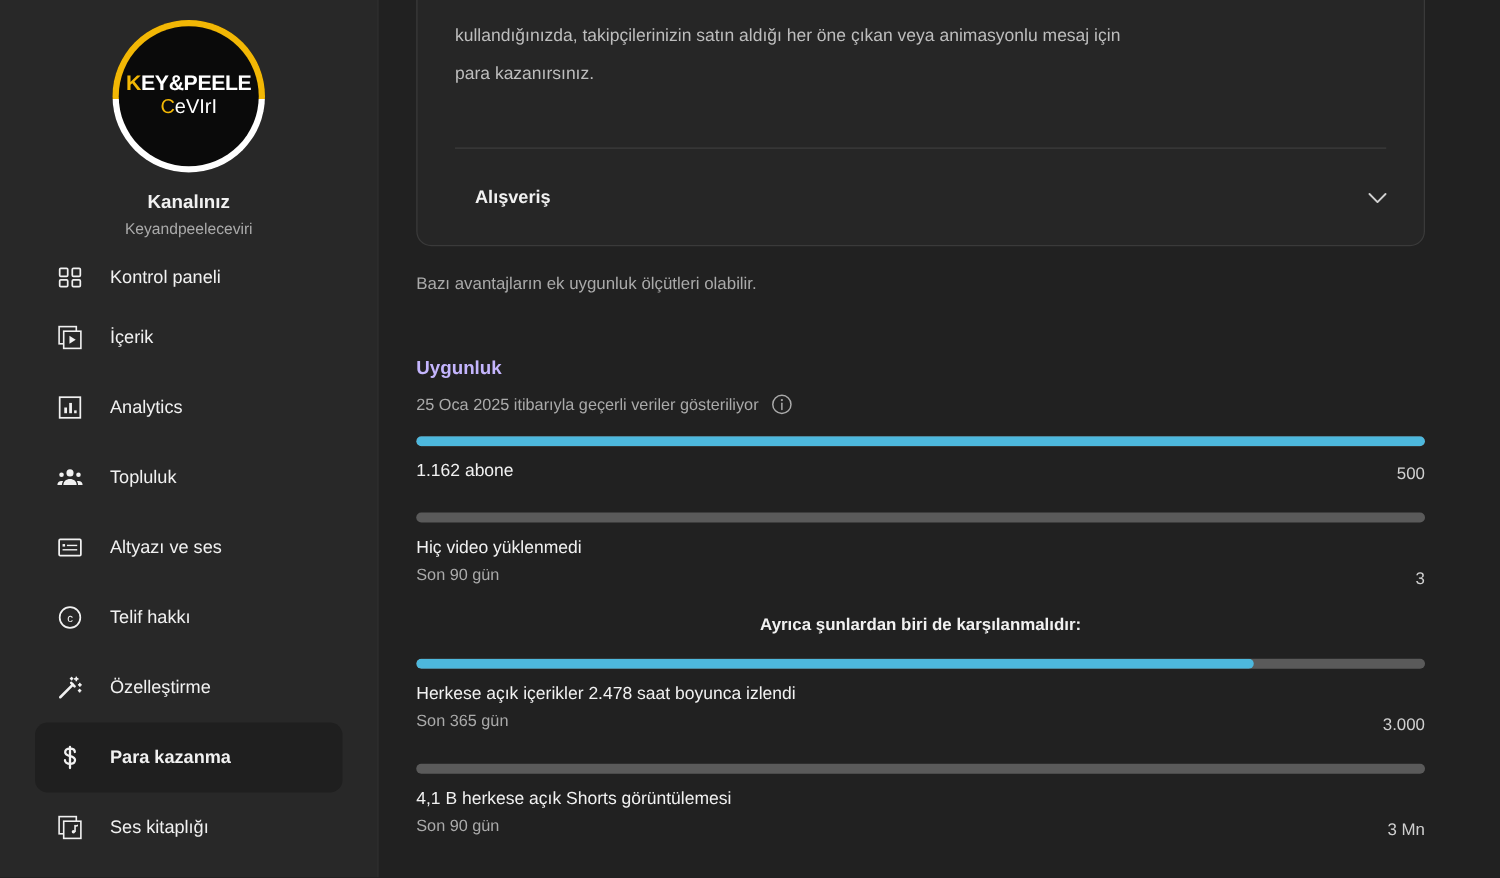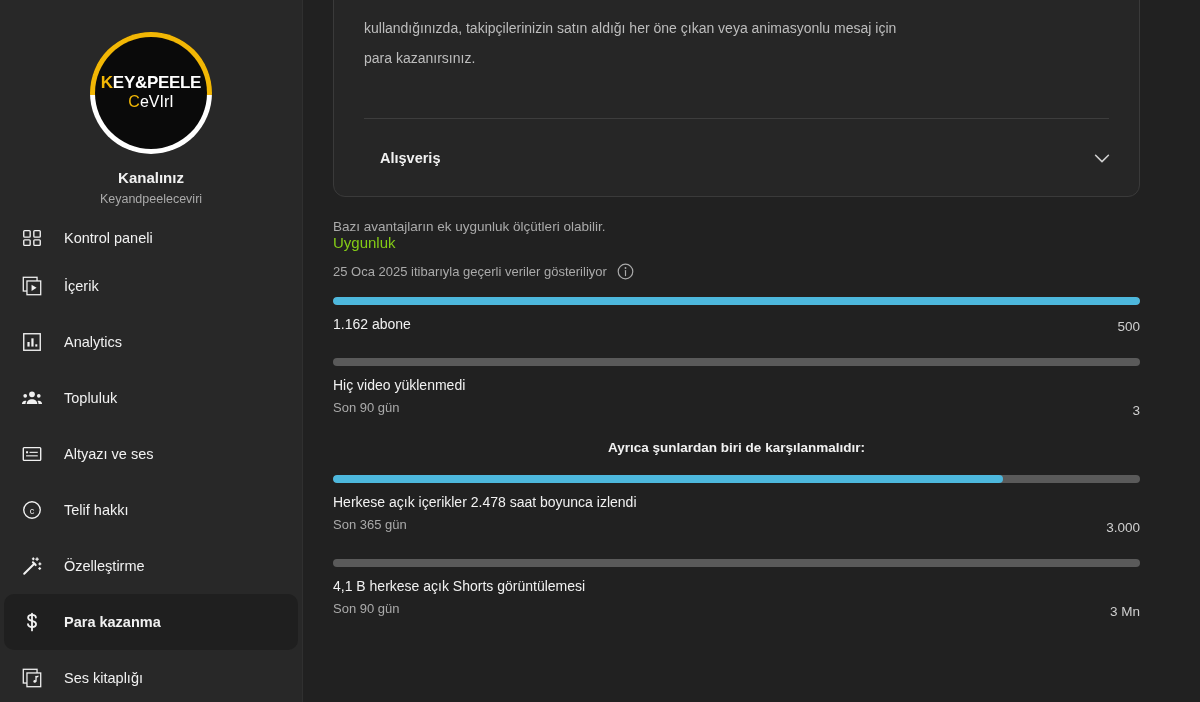--- a/index.html
+++ b/index.html
@@ -13,21 +13,21 @@
 
   
   .sidebar {
     width: 303px; height: 702px;
     background: #282828;
     border-right: 1px solid #303030;
     position: relative;
     flex: 0 0 303px;
     overflow: hidden;
   }
-  .channel-block { padding-top: 32px; text-align: center; }
+  .channel-block { padding-top: 16px; text-align: center; }
   .avatar-wrap {
     width: 122px; height: 122px;
     margin: 0 auto;
     border-radius: 50%;
     position: relative;
     background: #000;
   }
   .avatar-ring {
     position: absolute; inset: 0;
     border-radius: 50%;
@@ -58,21 +58,21 @@
   .logo-line2 .c { color: #f2b705; }
   .channel-title {
     margin-top: 15px;
     font-size: 15px; font-weight: 700; color: #f1f1f1;
   }
   .channel-handle {
     margin-top: 6px;
     font-size: 12.5px; color: #aaaaaa;
   }
 
-  .nav { margin-top: 12px; padding: 0 4px; }
+  .nav { margin-top: 12px; padding: 0 28px; }
   .nav-item {
     display: flex; align-items: center;
     height: 56px;
     padding: 0 16px;
     border-radius: 10px;
     color: #f1f1f1;
     cursor: pointer;
     gap: 20px;
   }
   .nav-item.partial { height: 40px; overflow: hidden; }
@@ -128,21 +128,22 @@
   }
   .promo-row-label { font-size: 14.5px; font-weight: 700; color: #f1f1f1; }
   .chev { width: 22px; height: 22px; color: #d0d0d0; }
 
   .note {
     margin-top: 22px;
     font-size: 13.5px; color: #aaaaaa;
   }
 
   .section-title {
-    font-size: 15px; font-weight: 400; color: #84cc16;
+    margin-top: 52px;
+    font-size: 15px; font-weight: 700; color: #c4b5fd;
   }
   .asof {
     margin-top: 11px;
     display: flex; align-items: center; gap: 9px;
     font-size: 13px; color: #aaaaaa;
   }
   .info-icon { width: 19px; height: 19px; flex: 0 0 19px; color: #aaaaaa; cursor: pointer; }
 
   .bar-track {
     height: 8px;

